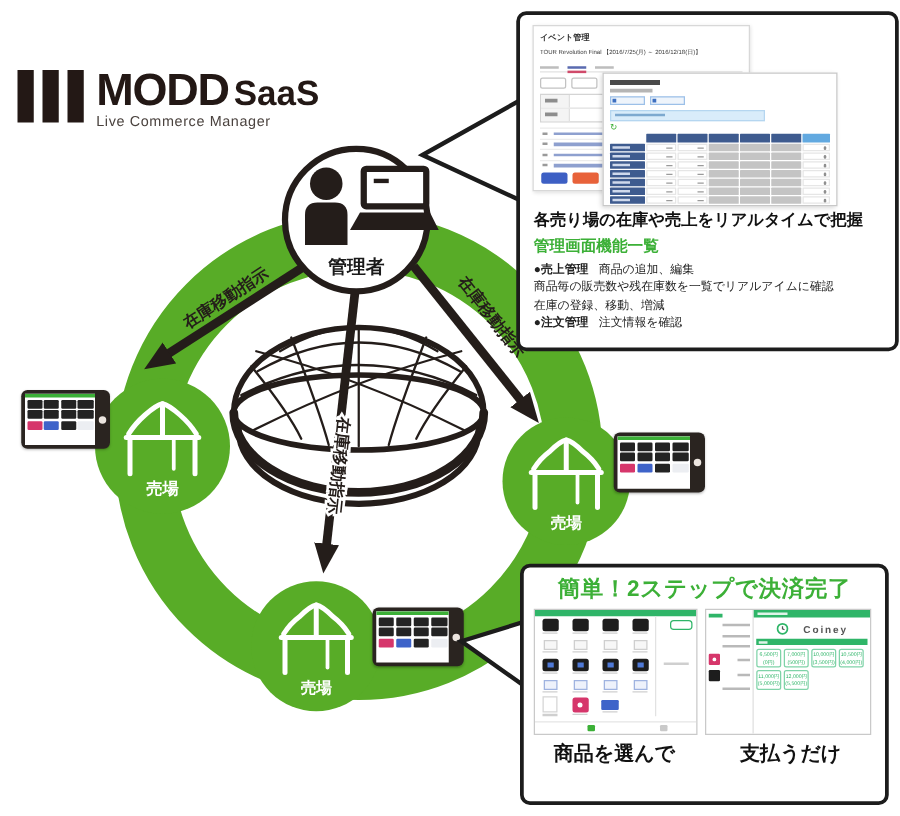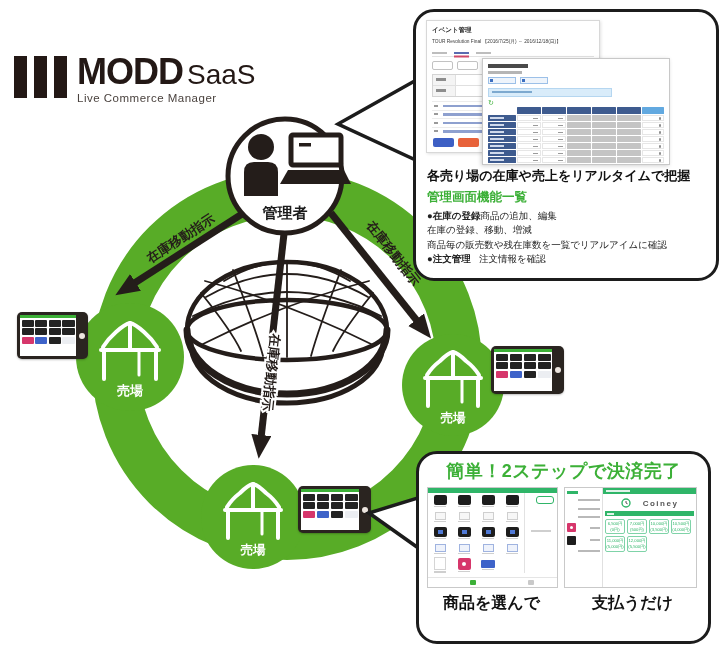--- a/index.html
+++ b/index.html
@@ -8,37 +8,37 @@
   svg{position:absolute;left:0;top:0;}
   #diagram{z-index:1;}
   #tails{z-index:4;pointer-events:none;}
 
   
   .logo{position:absolute;left:14px;top:54px;display:flex;align-items:flex-start;z-index:5;}
   .logo .bars{display:flex;gap:7px;margin-right:10px;margin-top:2px;}
   .logo .bars i{display:block;width:13px;height:42px;background:#231815;}
   .logo-row{display:flex;align-items:baseline;text-align:right;}
   .logo-name{font-size:36px;font-weight:bold;letter-spacing:-1px;color:#231815;line-height:1;}
-  .logo-suffix{font-size:28px;font-weight:normal;color:#231815;margin-left:4px;line-height:1;}
+  .logo-suffix{font-size:28px;font-weight:bold;color:#231815;margin-left:4px;line-height:1;}
   .logo-tagline{font-size:11.5px;color:#4a423e;letter-spacing:.5px;margin-top:2px;}
 
   
   .tablet{position:absolute;background:#2a2420;border-radius:5px;z-index:3;box-shadow:0 1px 2px rgba(0,0,0,.25);}
   #tablet-left{left:17px;top:312px;width:71px;height:47px;}
   #tablet-right{left:491px;top:346px;width:73px;height:48px;}
   #tablet-bottom{left:298px;top:486px;width:73px;height:47px;}
   .tab-screen{position:absolute;left:3px;top:3px;bottom:3px;right:12px;background:#fff;overflow:hidden;}
   .tab-home{position:absolute;right:3px;top:50%;width:6px;height:6px;border-radius:50%;background:#ece5df;transform:translateY(-50%);}
   .ts-top{height:3px;background:#3cb037;}
   .ts-grid{display:grid;grid-template-columns:repeat(4,1fr);gap:1.5px;padding:1.5px;}
   .ts-grid i{display:block;height:7px;border-radius:1px;}
   .ts-d{background:#232323;} .ts-pink{background:#d6366b;} .ts-blue{background:#3e63c9;} .ts-lt{background:#eceef2;}
 
   
-  .bubble{position:absolute;background:#fff;border:3.5px solid #1c1c1c;border-radius:21px;z-index:5;}
+  .bubble{position:absolute;background:#fff;border:3.5px solid #1c1c1c;border-radius:8px;z-index:5;}
   #admin-panel{left:413px;top:9px;width:300px;height:266px;}
   #pay-panel{left:416px;top:451px;width:289px;height:187px;}
 
   
   .mini-win{position:absolute;background:#fff;}
   #win1{left:10px;top:8px;width:174px;height:133px;border:1px solid #d8d8d8;box-shadow:1px 1px 3px rgba(0,0,0,.12);z-index:1;padding:5px;box-sizing:border-box;overflow:hidden;}
   #win2{left:66px;top:46px;width:188px;height:107px;border:1px solid #c8c8c8;box-shadow:-1px 1px 4px rgba(0,0,0,.18);z-index:2;padding:5px;box-sizing:border-box;overflow:hidden;}
   .w1-title{font-size:6.5px;font-weight:bold;color:#2b2b2b;}
   .w1-sub{font-size:4.8px;color:#3a3a3a;margin-top:3px;white-space:nowrap;}
   .w1-tabs{display:flex;gap:7px;align-items:flex-end;height:8px;border-bottom:1px solid #e2e2e2;margin-top:4px;}
@@ -451,29 +451,29 @@
           <i class="c-gray"></i>
           <i class="c-icon"></i>
         </div>
     </div>
 
     <div id="admin-text">
       <div class="heading">各売り場の在庫や売上をリアルタイムで把握</div>
       <div class="subheading">管理画面機能一覧</div>
       <div id="features">
           <div class="feature">
-            <span class="f-label">●在庫の登録</span>
+            <span class="f-label">●売上管理</span>
             <span class="f-lines">
               <div>商品の追加、編集</div>
             </span>
           </div>
           <div class="feature">
             <span class="f-lines">
+              <div>商品毎の販売数や残在庫数を一覧でリアルアイムに確認</div>
               <div>在庫の登録、移動、増減</div>
-              <div>商品毎の販売数や残在庫数を一覧でリアルアイムに確認</div>
             </span>
           </div>
           <div class="feature">
             <span class="f-label">●注文管理</span>
             <span class="f-lines">
               <div>注文情報を確認</div>
             </span>
           </div>
         </div>
     </div>

